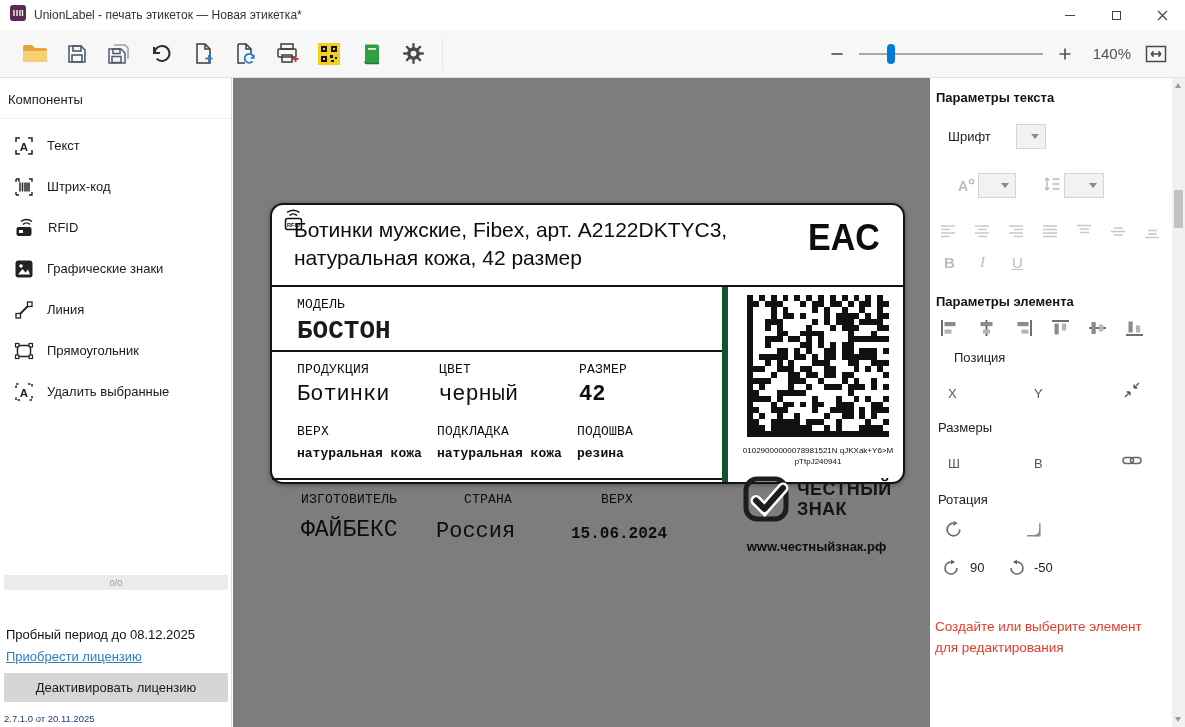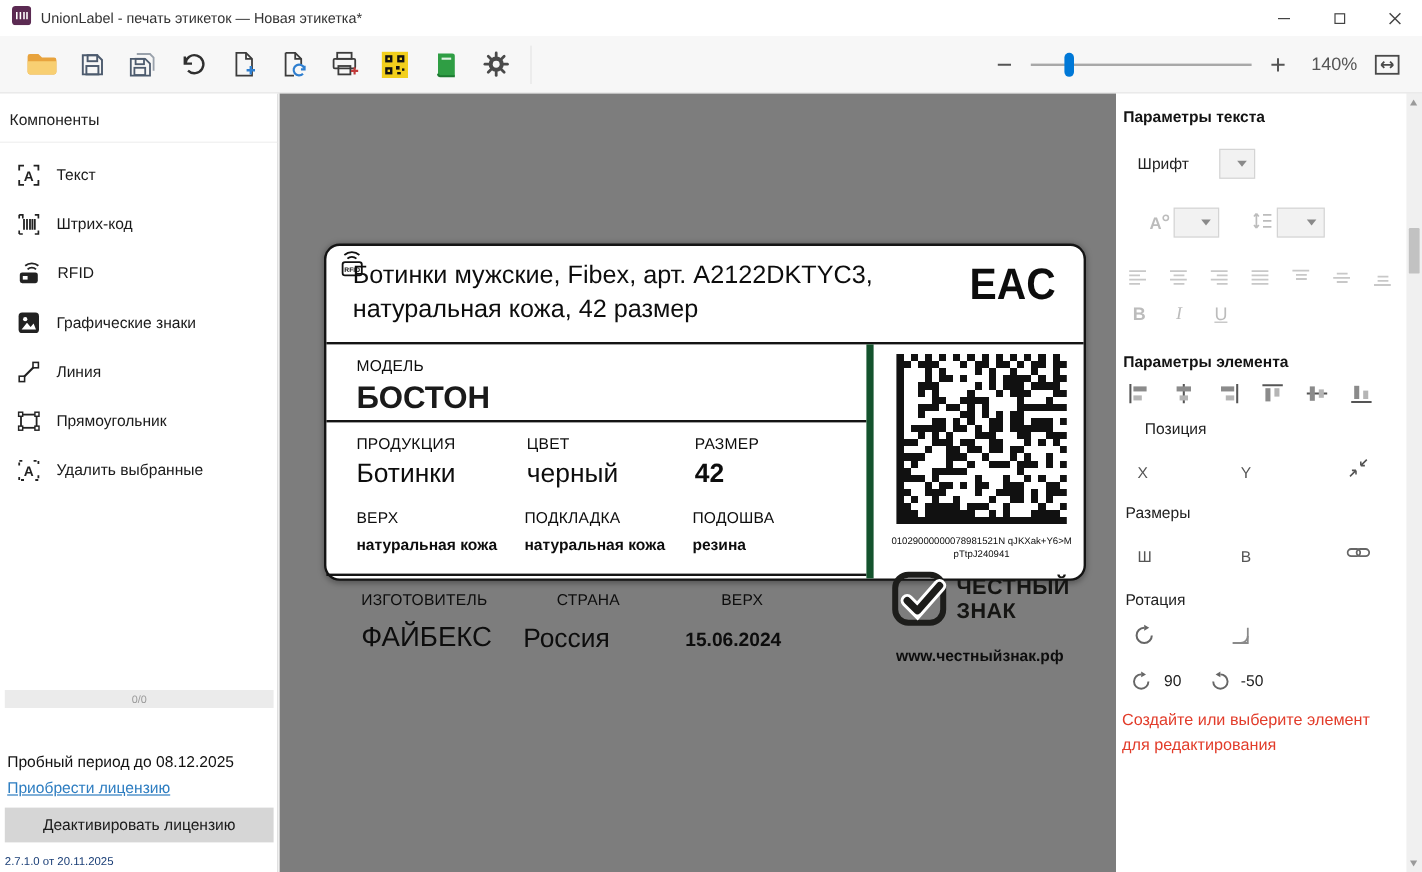--- a/index.html
+++ b/index.html
@@ -43,42 +43,42 @@
   .canvas{position:absolute;left:233px;top:78px;width:697px;height:649px;background:#7d7d7d;}
   .label{position:absolute;left:37px;top:125px;width:635px;height:281px;background:#fff;border:2px solid #141414;border-radius:13px;box-shadow:0 1px 5px rgba(0,0,0,.35);}
   .lbl-header{position:absolute;left:0;top:0;right:0;height:82px;border-bottom:2px solid #141414;}
   .lbl-rfid{position:absolute;left:6px;top:2px;}
   .lbl-title{position:absolute;left:22px;top:11px;width:512px;font-size:21px;line-height:28px;color:#0d0d0d;}
   .lbl-eac{position:absolute;left:536px;top:13px;font-size:34px;font-weight:bold;color:#0d0d0d;transform:scaleY(1.08);letter-spacing:0;}
   .lbl-model{position:absolute;left:0;top:82px;width:450px;height:65px;border-bottom:2px solid #141414;}
   .lbl-attrs{position:absolute;left:0;top:147px;width:450px;height:128px;border-bottom:2px solid #141414;}
   .lbl-manu{position:absolute;left:4px;top:275px;width:450px;bottom:0;}
   .lbl-right{position:absolute;left:450px;top:82px;width:183px;bottom:0;border-left:6px solid #14532d;}
-  .fcol{position:absolute;}
+  .fcol{position:absolute;font-family:Liberation Mono, monospace;}
   .flabel{font-size:13px;color:#0d0d0d;letter-spacing:.2px;}
   .fvalue{font-size:22px;color:#0d0d0d;margin-top:5px;white-space:nowrap;}
   .fvalue-sm{font-size:13px;font-weight:bold;color:#0d0d0d;margin-top:7px;white-space:nowrap;}
   .bold{font-weight:bold;}
   .model-value{font-size:26px;font-weight:bold;margin-top:4px;}
   .dm{position:absolute;left:19px;top:8px;width:142px;height:142px;}
   .dm-caption{position:absolute;left:2px;top:158px;width:176px;text-align:center;font-size:8px;line-height:11px;color:#0d0d0d;}
   .cz{position:absolute;left:14px;top:188px;display:flex;align-items:center;gap:7px;}
   .cz-text{font-size:18px;font-weight:bold;line-height:20px;letter-spacing:.4px;color:#151513;}
   .cz-url{position:absolute;left:0;right:0;top:252px;text-align:center;font-size:13px;font-weight:bold;color:#0d0d0d;}
 
   
   .rightpanel{position:absolute;left:930px;top:78px;width:242px;height:649px;background:#fff;}
   .rp-title{position:absolute;left:6px;font-size:13px;font-weight:bold;color:#141414;}
   .rp-label{position:absolute;font-size:13px;color:#222;}
   .combo{position:absolute;height:25px;background:#f2f2f2;border:1px solid #d4d4d4;display:flex;align-items:center;justify-content:flex-end;padding-right:6px;}
   .combo .arr{width:0;height:0;border-left:4px solid transparent;border-right:4px solid transparent;border-top:5px solid #8a8a8a;}
   .iconbtn{position:absolute;background:transparent;border:none;display:flex;align-items:center;justify-content:center;}
   .biu{position:absolute;font-size:15px;color:#bcbcbc;}
   .ghost-input{position:absolute;width:56px;height:20px;border:none;background:transparent;outline:none;font-size:12px;color:#333;}
-  .rp-hint{position:absolute;left:5px;top:511px;width:216px;font-size:13.5px;line-height:21px;color:#e23c2a;}
+  .rp-hint{position:absolute;left:5px;top:538px;width:216px;font-size:13.5px;line-height:21px;color:#e23c2a;}
 
   
   .vscroll{position:absolute;left:1172px;top:78px;width:13px;height:649px;background:#f0f0f0;}
   .vthumb{position:absolute;left:2px;top:112px;width:9px;height:38px;background:#c2c2c2;border-radius:1px;}
   .varrow{position:absolute;left:3px;width:0;height:0;border-left:3.5px solid transparent;border-right:3.5px solid transparent;}
   .varrow.up{top:5px;border-bottom:5px solid #9a9a9a;}
   .varrow.down{bottom:5px;border-top:5px solid #9a9a9a;}
 </style>
 </head>
 <body>

